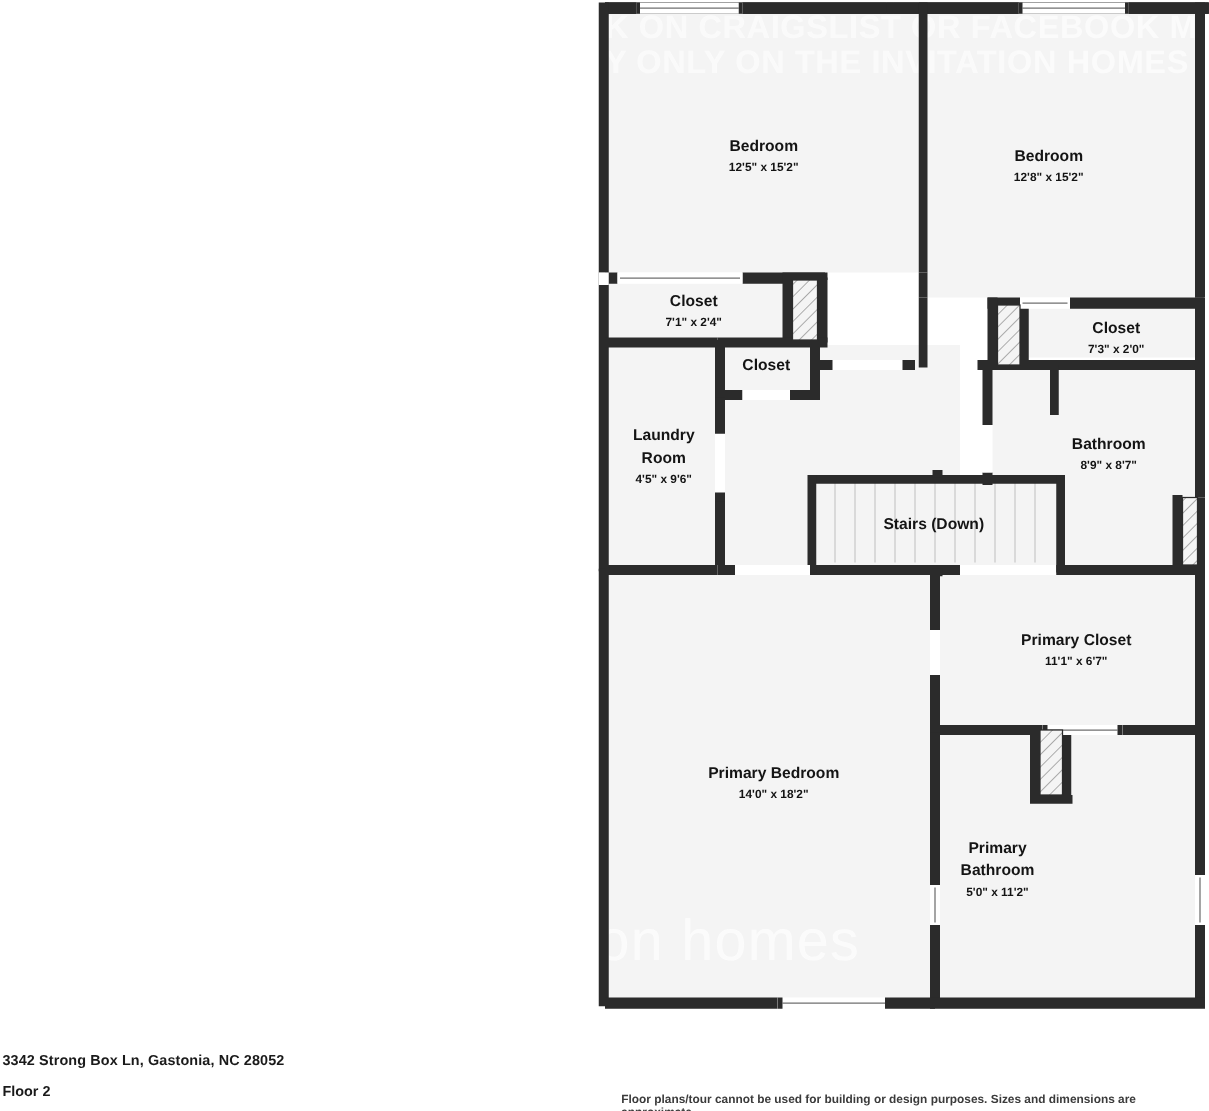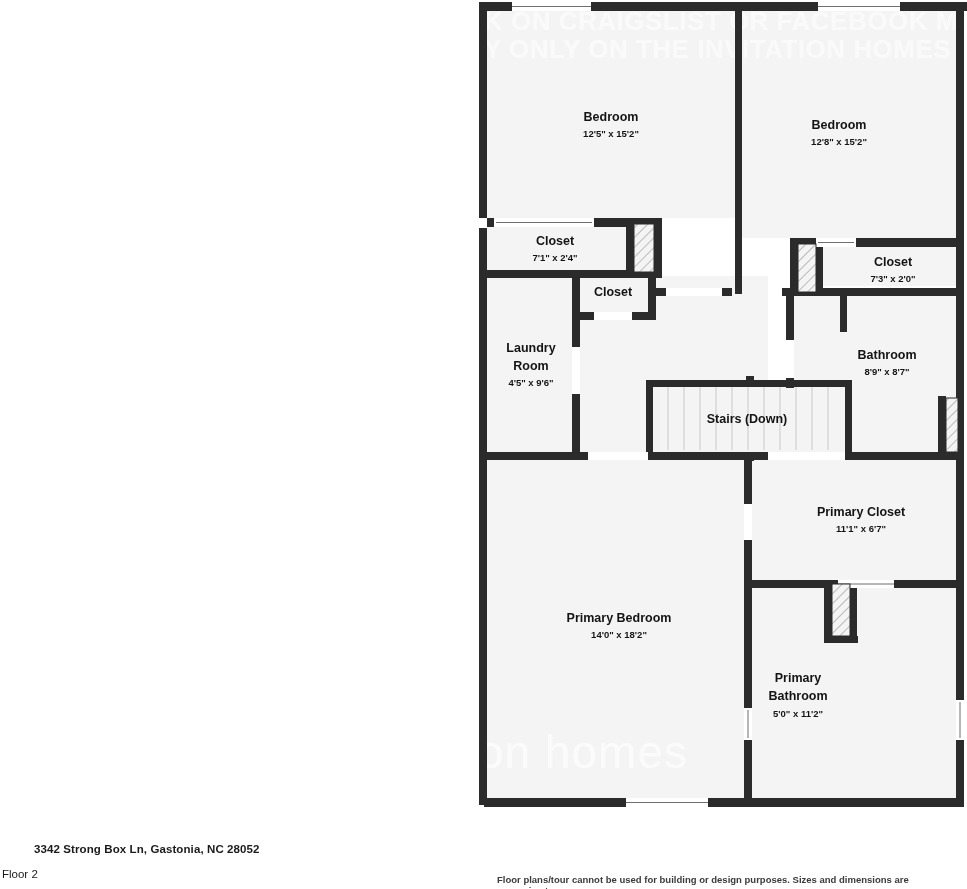--- a/index.html
+++ b/index.html
@@ -61,28 +61,27 @@
     letter-spacing: 1px;
   }
   .footer-addr {
     position: absolute;
     left: 2px;
     top: 843px;
     font-size: 11.5px;
     font-weight: bold;
     color: #1a1a1a;
     letter-spacing: 0.1px;
-    margin-left: 32px;
   }
   .footer-floor {
     position: absolute;
     left: 2px;
     top: 868px;
     font-size: 11.5px;
-    font-weight: normal;
+    font-weight: bold;
     color: #1a1a1a;
   }
   .footer-disclaimer {
     position: absolute;
     left: 497px;
     top: 874px;
     font-size: 9.5px;
     font-weight: bold;
     color: #3b3b3b;
   }

